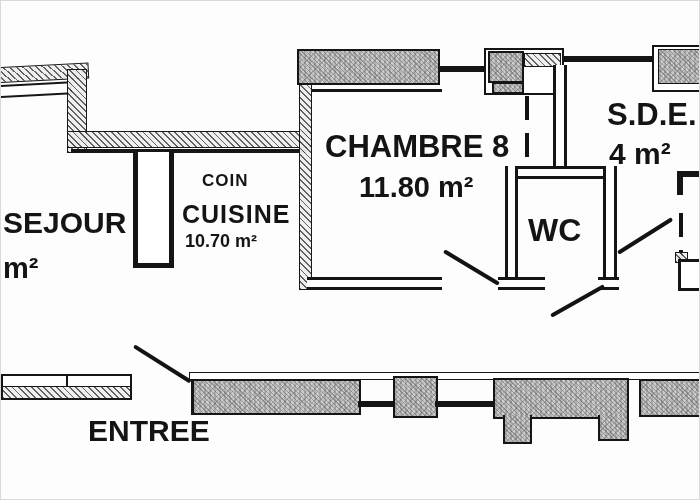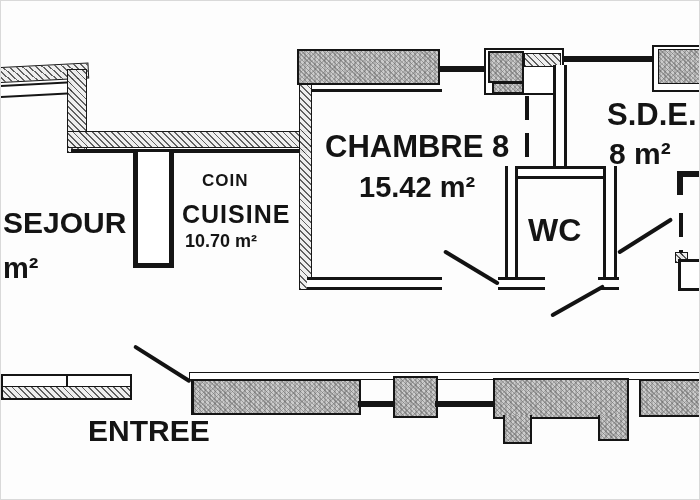--- a/index.html
+++ b/index.html
@@ -99,22 +99,22 @@
   <div class="abs speck" style="left:638px;top:378px;width:64px;height:38px;"></div>
 
   <div class="lbl" style="left:2px;top:207px;font-size:30px;text-align:right;">SEJOUR</div>
   <div class="lbl" style="left:2px;top:253px;font-size:29px;">m²</div>
 
   <div class="lbl" style="left:201px;top:171px;font-size:17px;letter-spacing:1px;">COIN</div>
   <div class="lbl" style="left:181px;top:201px;font-size:25px;letter-spacing:1px;">CUISINE</div>
   <div class="lbl" style="left:184px;top:231px;font-size:18px;">10.70 m²</div>
 
   <div class="lbl" style="left:324px;top:130px;font-size:31px;">CHAMBRE 8</div>
-  <div class="lbl" style="left:358px;top:172px;font-size:29px;">15.42 m²</div>
+  <div class="lbl" style="left:358px;top:172px;font-size:29px;">11.80 m²</div>
 
   <div class="lbl" style="left:527px;top:213px;font-size:32px;">WC</div>
 
   <div class="lbl" style="left:606px;top:98px;font-size:31px;">S.D.E.</div>
-  <div class="lbl" style="left:608px;top:138px;font-size:30px;">8 m²</div>
+  <div class="lbl" style="left:608px;top:138px;font-size:30px;">4 m²</div>
 
   <div class="lbl" style="left:87px;top:415px;font-size:30px;">ENTREE</div>
 
 </div>
 
 </body></html>

